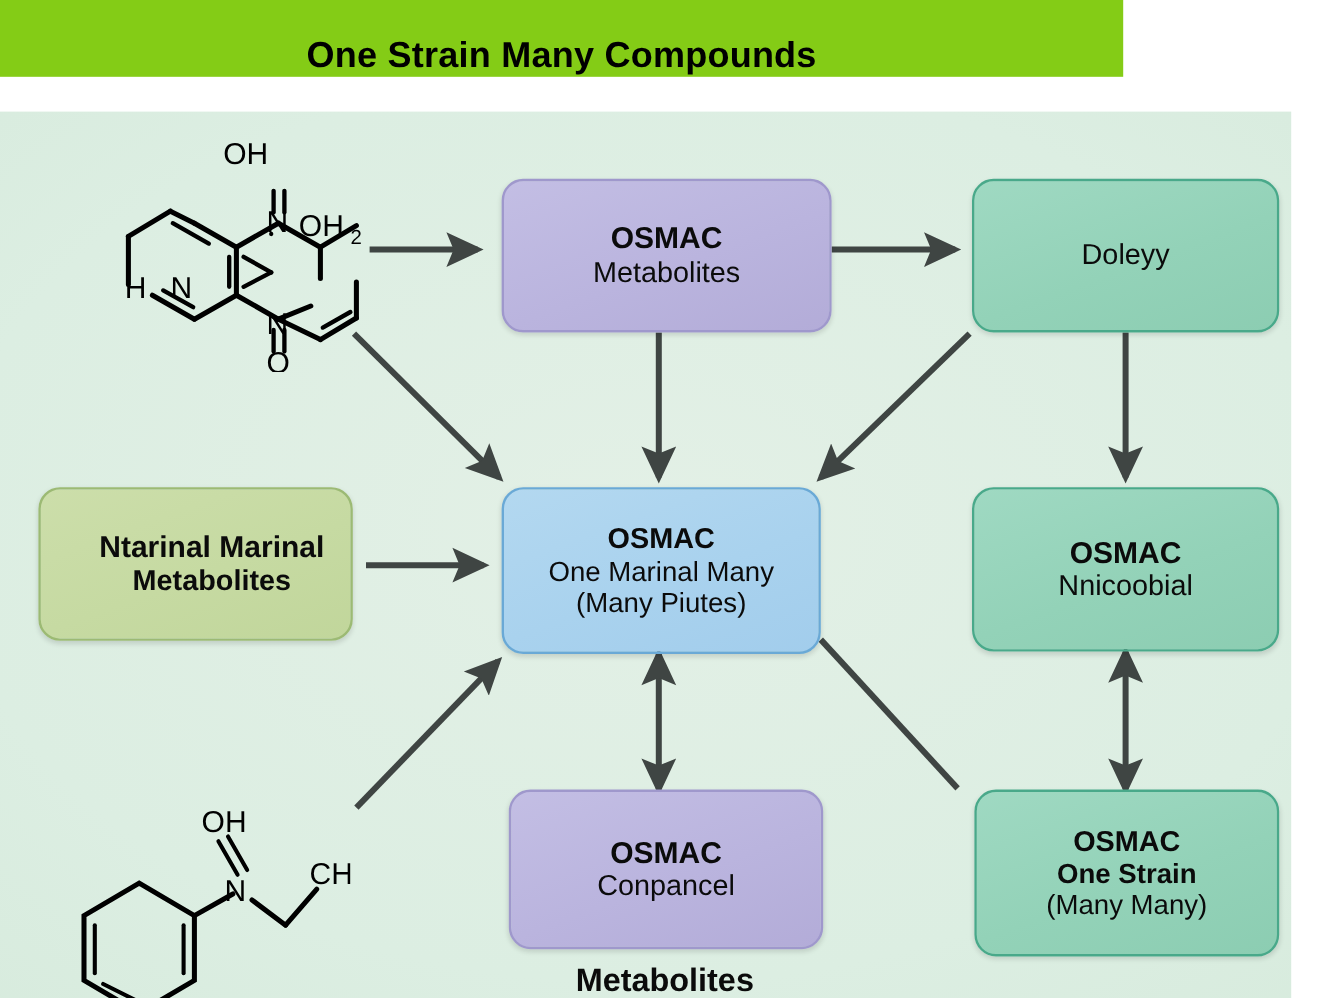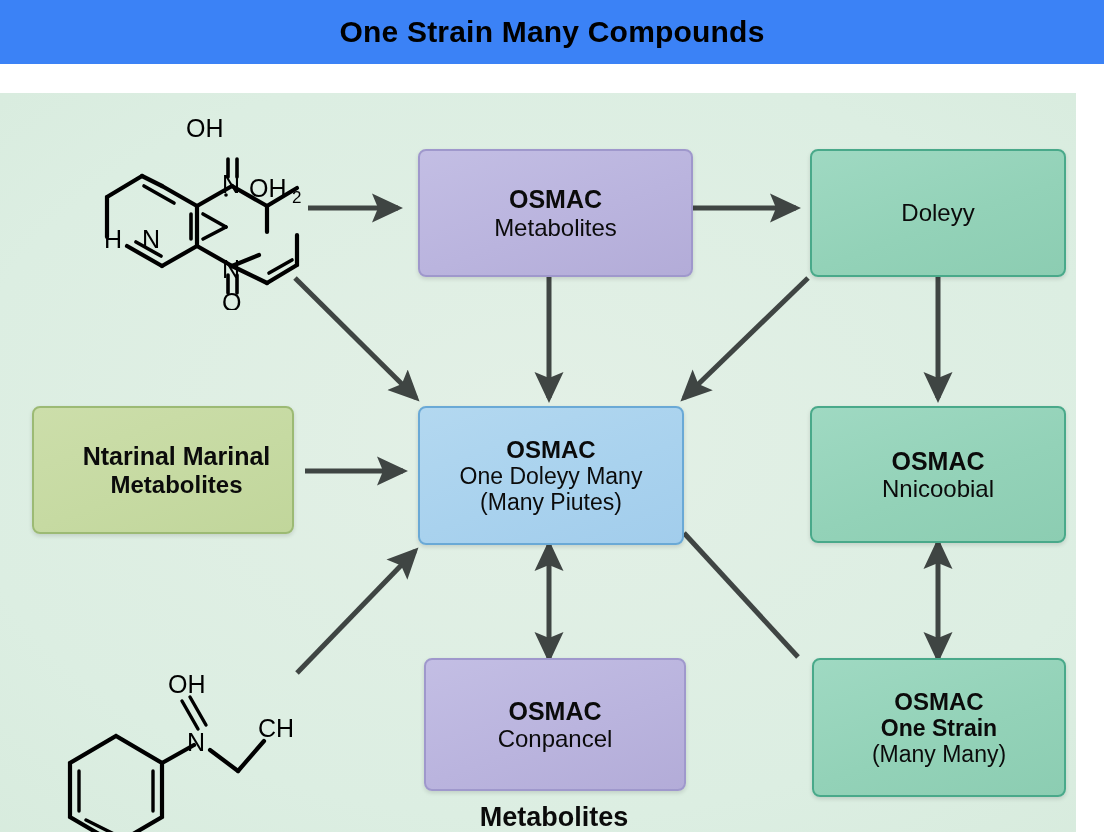--- a/index.html
+++ b/index.html
@@ -16,25 +16,25 @@
   #root {
     position: relative;
     width: 1104px;
     height: 832px;
     background: #ffffff;
   }
   
   #title-bar {
     position: absolute;
     left: 0; top: 0;
-    width: 1104px;
+    width: 936px;
     height: 64px;
-    background: #3b82f6;
+    background: #84cc16;
     display: flex;
-    align-items: center;
+    align-items: flex-end;
     justify-content: center;
   }
   #title-bar .title-text {
     font-size: 30px;
     font-weight: bold;
     color: #000000;
     letter-spacing: 0.2px;
   }
   
   #canvas {
@@ -49,21 +49,21 @@
   #edges {
     position: absolute;
     left: 0; top: 0;
     width: 1104px;
     height: 768px;
   }
   
   .node {
     position: absolute;
     box-sizing: border-box;
-    border-radius: 8px;
+    border-radius: 18px;
     display: flex;
     flex-direction: column;
     align-items: center;
     justify-content: center;
     text-align: center;
     color: #0b0b0b;
     box-shadow: 0 2px 4px rgba(0,0,0,0.13);
   }
   .node .l1, .node .l2, .node .l3 {
     display: block;
@@ -243,21 +243,21 @@
       <span class="l2">Doleyy</span>
     </div>
 
     <div class="node n-olive bold2" style="left:32px; top:313px; width:262px; height:128px;">
       <span class="l1">Ntarinal Marinal</span>
       <span class="l2">Metabolites</span>
     </div>
 
     <div class="node n-blue sm" style="left:418px; top:313px; width:266px; height:139px;">
       <span class="l1">OSMAC</span>
-      <span class="l2">One Doleyy Many</span>
+      <span class="l2">One Marinal Many</span>
       <span class="l3">(Many Piutes)</span>
     </div>
 
     <div class="node n-green" style="left:810px; top:313px; width:256px; height:137px;">
       <span class="l1">OSMAC</span>
       <span class="l2">Nnicoobial</span>
     </div>
 
     <div class="node n-purple" style="left:424px; top:565px; width:262px; height:133px;">
       <span class="l1">OSMAC</span>

